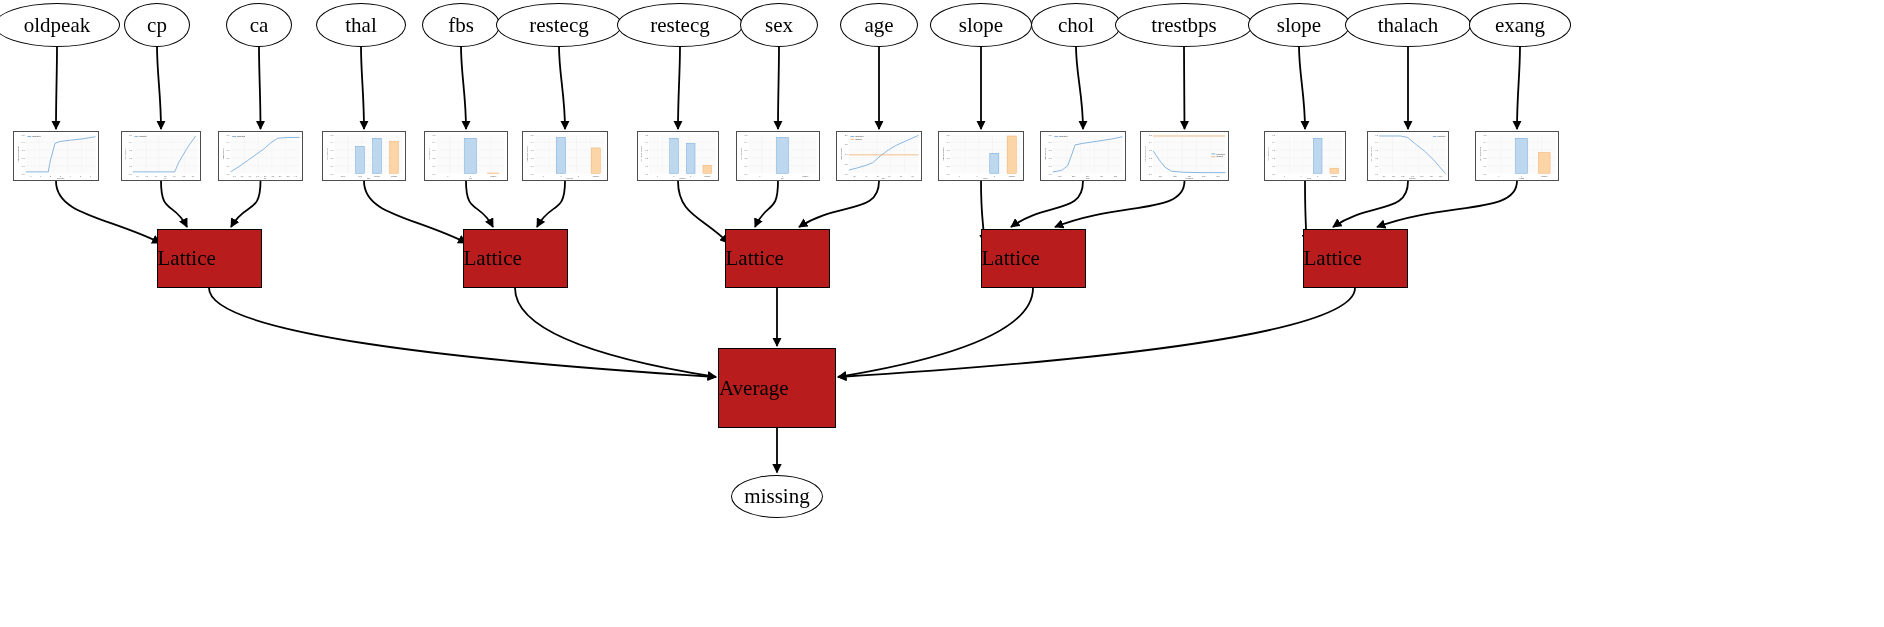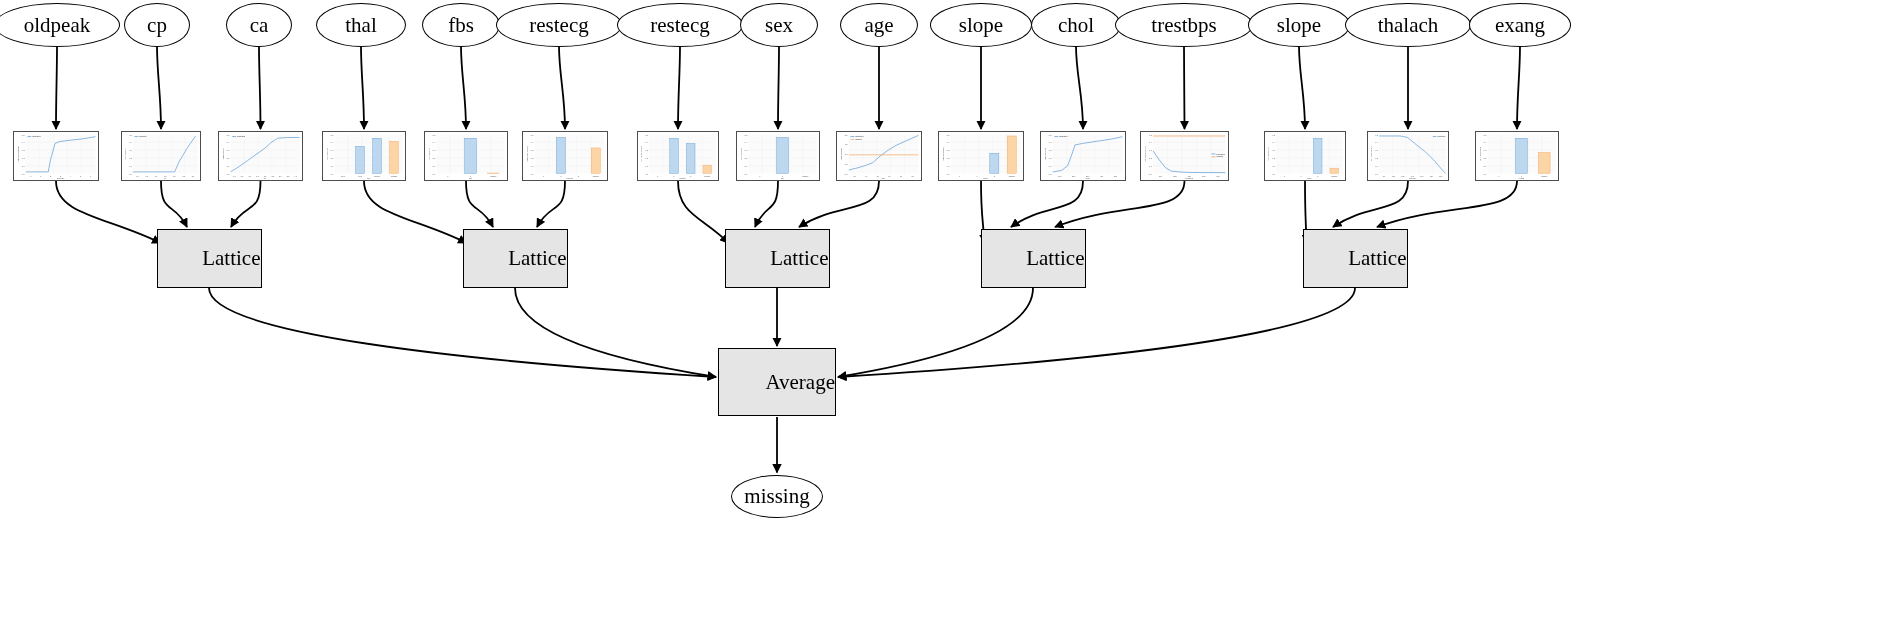--- a/index.html
+++ b/index.html
@@ -7,22 +7,22 @@
        font-family:"Liberation Serif","DejaVu Serif",serif;overflow:hidden;}
   #canvas{position:absolute;left:0;top:0;width:1884px;height:627px;text-decoration:underline;}
   svg.edges{position:absolute;left:0;top:0;width:1884px;height:627px;pointer-events:none;}
 
   .node-ellipse{
     position:absolute;border:1.6px solid #000;border-radius:50%;
     background:#fff;display:flex;align-items:center;justify-content:center;
     font-size:21px;color:#000;box-sizing:border-box;white-space:nowrap;
   }
   .node-box{
-    position:absolute;border:1.6px solid #000;background:#e5e5e5;
-    display:flex;align-items:center;justify-content:flex-end;
+    position:absolute;border:1.6px solid #000;background:#b91c1c;
+    display:flex;align-items:center;justify-content:flex-start;
     font-size:21px;color:#000;box-sizing:border-box;
   }
   .plot-card{
     position:absolute;border:1.3px solid #4d4d4d;background:#fff;
     box-sizing:border-box;overflow:hidden;
   }
   .plot-svg{display:block;width:100%;height:100%;}
 </style>
 </head>
 <body>
@@ -575,20 +575,20 @@
       </div>
       <div class="node-box" style="left:724.5px;top:229px;width:105px;height:59px;">
         <span>Lattice</span>
       </div>
       <div class="node-box" style="left:980.5px;top:229px;width:105px;height:59px;">
         <span>Lattice</span>
       </div>
       <div class="node-box" style="left:1302.5px;top:229px;width:105px;height:59px;">
         <span>Lattice</span>
       </div>
-      <div class="node-box" style="left:718px;top:348px;width:118px;height:68px;">
+      <div class="node-box" style="left:718px;top:348px;width:118px;height:80px;">
         <span>Average</span>
       </div>
       <div class="node-ellipse" style="left:731px;top:474.5px;width:92px;height:43px;">
         <span>missing</span>
       </div>
     </div>
 </div>
 
 </body></html>

